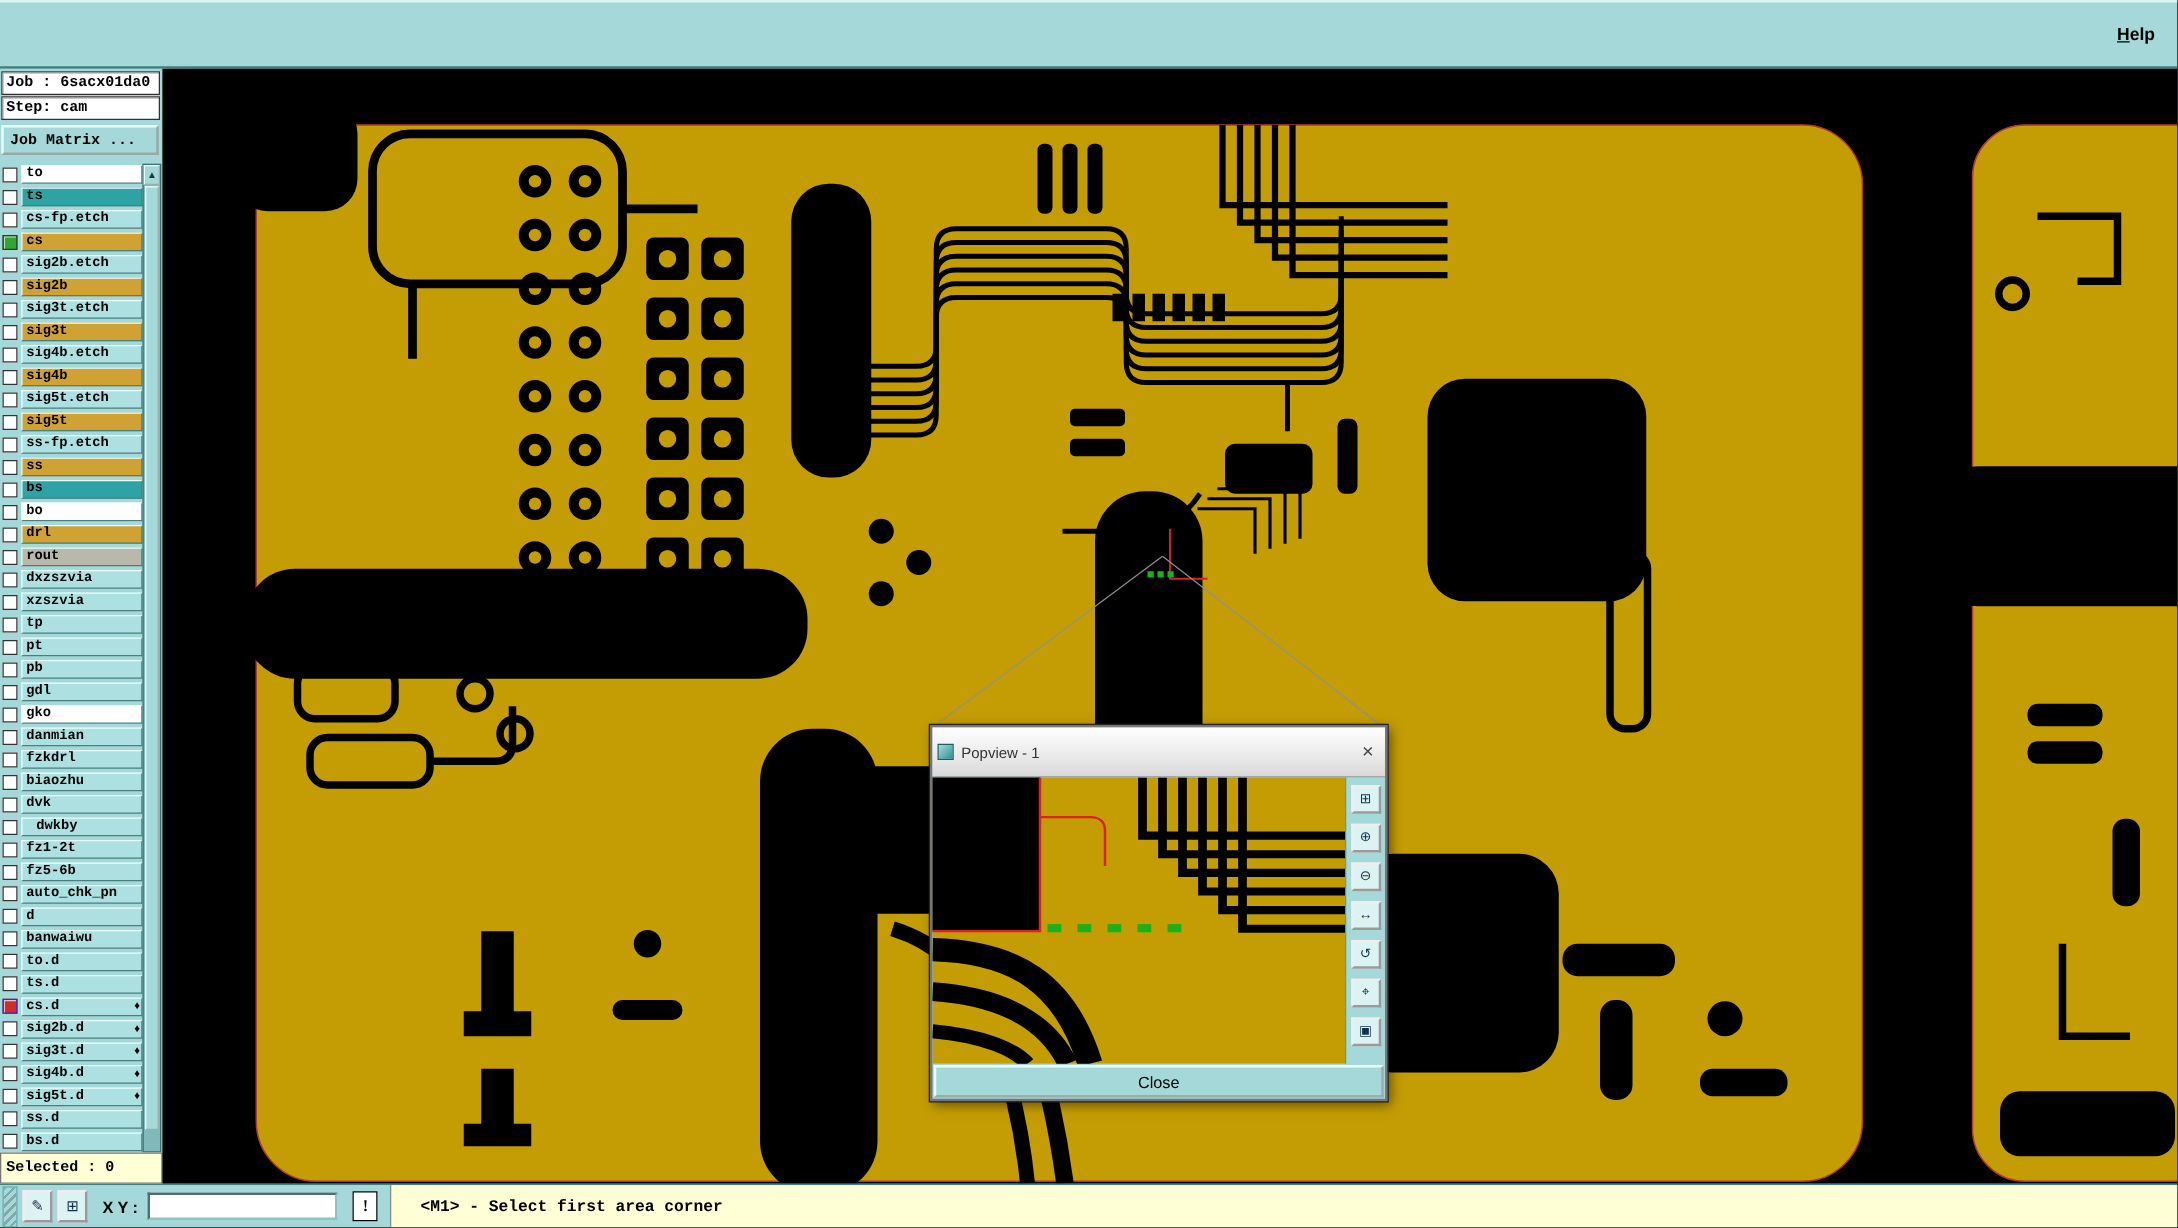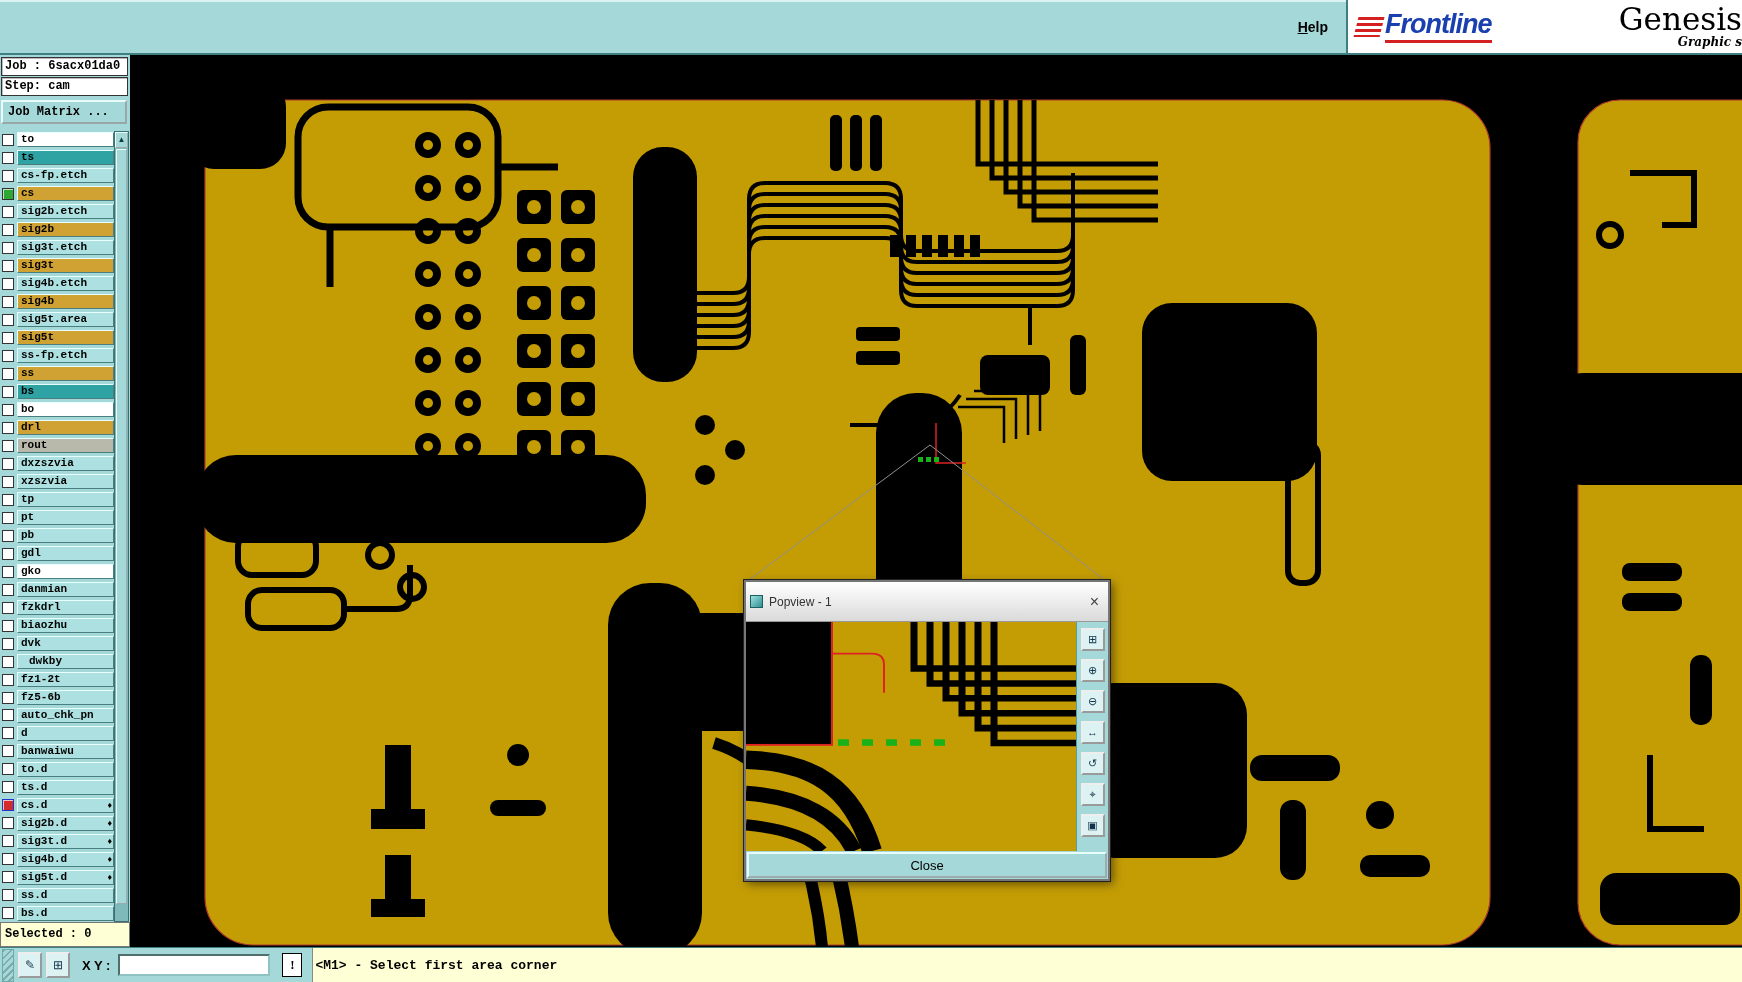--- a/index.html
+++ b/index.html
@@ -105,21 +105,21 @@
     background: var(--desktop-teal, #A5D8D8); border-top: 1px solid var(--teal-dark, #3F7F7F);
     display: flex; align-items: center; gap: 4px; padding-left: 2px;
   }
   .grip { width: 12px; height: 33px; flex: none; border: 1px solid #6aabab; background: repeating-linear-gradient(135deg, rgba(0,0,0,.22) 0 2px, transparent 2px 5px); }
   .sb-btn { width: 24px; height: 26px; flex: none; padding: 0; background: #ddf2f2; border: 2px outset #eee; font-size: 12px; line-height: 1; color: #10324a; cursor: default; }
   .xy-label { font: bold 13px "Liberation Sans", sans-serif; margin: 0 4px 0 8px; white-space: nowrap; }
   .xy-input { width: 152px; height: 22px; flex: none; border: 2px inset #8fc2c2; background: #fff; font: 12px "Liberation Mono", monospace; padding: 0 3px; }
   .alert-btn { width: 20px; height: 24px; flex: none; margin-left: 8px; background: #fff; border: 1px solid #000; font: bold 13px "Liberation Serif", serif; cursor: default; }
   .prompt {
     flex: 1; align-self: stretch; margin-left: 6px; background: var(--prompt-yellow, #FFFFD6);
-    border-left: 1px solid #888; display: flex; align-items: center; padding-left: 2px;
+    border-left: 1px solid #888; display: flex; align-items: center; padding-left: 23px;
     font: bold 13px "Liberation Mono", monospace; white-space: nowrap; overflow: hidden;
   }
 </style>
 </head>
 <body>
 
 <div id="app">
 
   <header class="menu-bar">
     <nav class="menus">
@@ -127,28 +127,20 @@
         <span class="menu-item"></span>
         <span class="menu-item"></span>
         <span class="menu-item"></span>
         <span class="menu-item"></span>
         <span class="menu-item"></span>
         <span class="menu-item"></span>
         <span class="menu-item"></span>
         <span class="menu-item"></span>
     </nav>
     <span class="menu-item help-item">Help</span>
-    <div class="logo-box">
-      <span class="logo-stripes"></span>
-      <span class="logo-brand">Frontline</span>
-      <span class="logo-product-wrap">
-        <span class="logo-product">Genesis</span>
-        <span class="logo-tagline">Graphic s</span>
-      </span>
-    </div>
   </header>
 
   <aside class="left-panel">
     <div class="job-box job-line1">Job : 6sacx01da0</div>
     <div class="job-box job-line2">Step: cam</div>
     <button class="matrix-btn">Job Matrix ...</button>
 
     <div class="layer-list">
       <div class="layer-row">
           <span class="layer-check" style="background: rgb(255, 255, 255);"></span>
@@ -195,21 +187,21 @@
           <span class="layer-label" style="background: rgb(173, 224, 224);">sig4b.etch</span>
           <span class="layer-marker"></span>
         </div>
         <div class="layer-row">
           <span class="layer-check" style="background: rgb(255, 255, 255);"></span>
           <span class="layer-label" style="background: rgb(208, 161, 51);">sig4b</span>
           <span class="layer-marker"></span>
         </div>
         <div class="layer-row">
           <span class="layer-check" style="background: rgb(255, 255, 255);"></span>
-          <span class="layer-label" style="background: rgb(173, 224, 224);">sig5t.area</span>
+          <span class="layer-label" style="background: rgb(173, 224, 224);">sig5t.etch</span>
           <span class="layer-marker"></span>
         </div>
         <div class="layer-row">
           <span class="layer-check" style="background: rgb(255, 255, 255);"></span>
           <span class="layer-label" style="background: rgb(208, 161, 51);">sig5t</span>
           <span class="layer-marker"></span>
         </div>
         <div class="layer-row">
           <span class="layer-check" style="background: rgb(255, 255, 255);"></span>
           <span class="layer-label" style="background: rgb(173, 224, 224);">ss-fp.etch</span>

